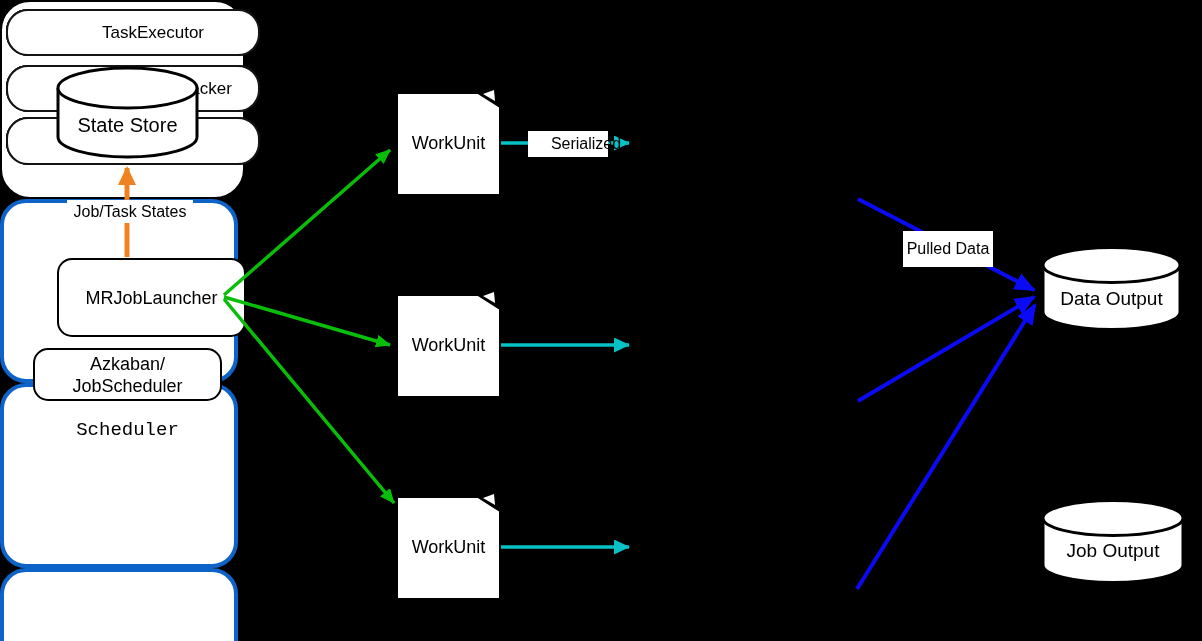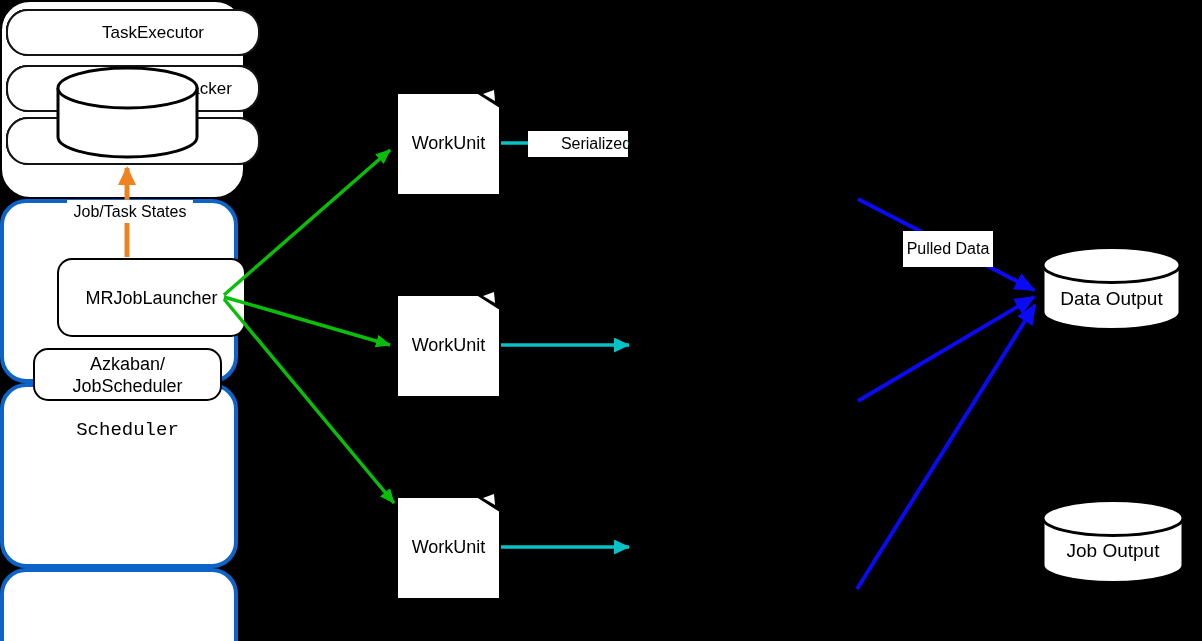--- a/index.html
+++ b/index.html
@@ -125,23 +125,24 @@
     <line x1="224" y1="297" x2="390" y2="345" stroke="#09be09" stroke-width="3.5" marker-end="url(#ah-green)"></line>
     <line x1="224" y1="299" x2="394" y2="503" stroke="#09be09" stroke-width="3.5" marker-end="url(#ah-green)"></line>
     <line x1="501" y1="143" x2="629" y2="143" stroke="#06c2c6" stroke-width="3.5" marker-end="url(#ah-teal)"></line>
     <line x1="501" y1="345" x2="629" y2="345" stroke="#06c2c6" stroke-width="3.5" marker-end="url(#ah-teal)"></line>
     <line x1="501" y1="547" x2="629" y2="547" stroke="#06c2c6" stroke-width="3.5" marker-end="url(#ah-teal)"></line>
     <line x1="858" y1="199" x2="1034" y2="290" stroke="#0a0af5" stroke-width="4" marker-end="url(#ah-blue)"></line>
     <line x1="858" y1="401" x2="1034" y2="297" stroke="#0a0af5" stroke-width="4" marker-end="url(#ah-blue)"></line>
     <line x1="857" y1="589" x2="1035" y2="305" stroke="#0a0af5" stroke-width="4" marker-end="url(#ah-blue)"></line>
   </svg>
 
+  <div class="txt" style="left:58px;top:110px;width:139px;height:30px;font-size:20px;">State Store</div>
   <div class="txt" style="left:397px;top:128px;width:103px;height:30px;font-size:18px;">WorkUnit</div>
   <div class="txt" style="left:397px;top:330px;width:103px;height:30px;font-size:18px;">WorkUnit</div>
   <div class="txt" style="left:397px;top:532px;width:103px;height:30px;font-size:18px;">WorkUnit</div>
   <div class="txt" style="left:1043px;top:284px;width:137px;height:30px;font-size:19px;">Data Output</div>
   <div class="txt" style="left:1043px;top:536px;width:140px;height:30px;font-size:19px;">Job Output</div>
 
   <div class="edge-label" style="left:67px;top:200px;width:126px;height:23px;">Job/Task States</div>
-  <div class="edge-label" style="left:528px;top:131px;width:100px;height:26px;padding-left:36px;">Serialized</div>
+  <div class="edge-label" style="left:528px;top:131px;width:80px;height:26px;padding-left:36px;">Serialized</div>
   <div class="edge-label" style="left:903px;top:231px;width:90px;height:36px;">Pulled Data</div>
 
 </div>
 
 </body></html>

